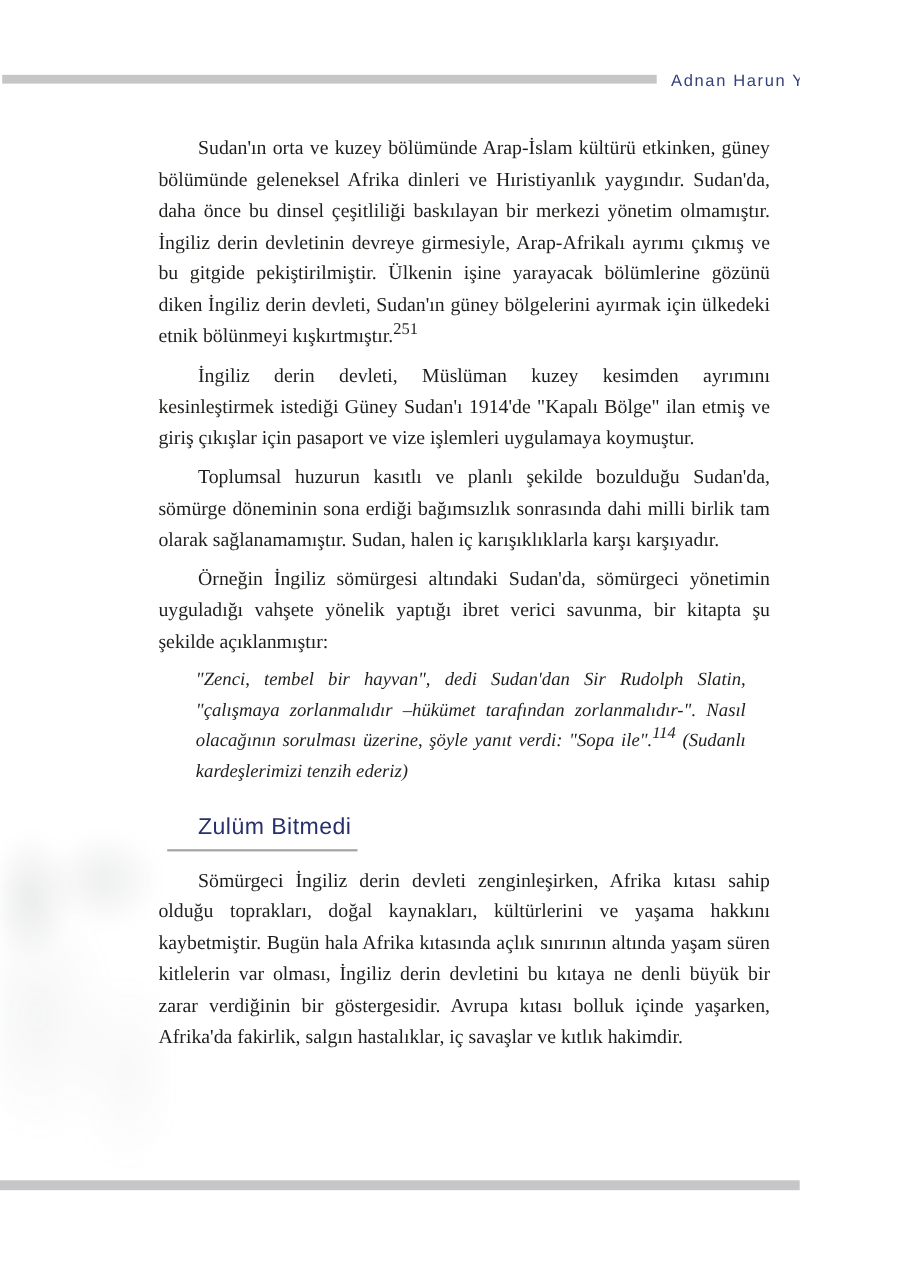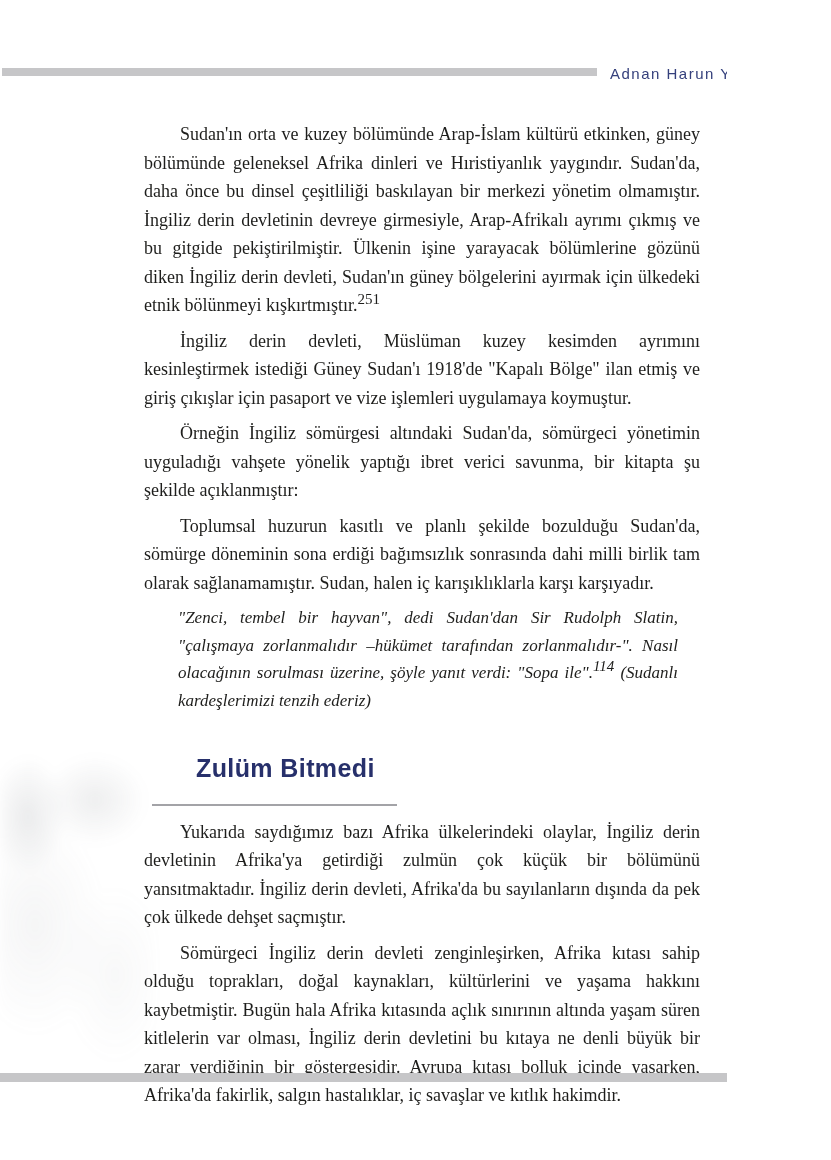--- a/index.html
+++ b/index.html
@@ -62,24 +62,24 @@
     text-align: justify;
   }
 
   .heading-wrap {
     display: inline-block;
     margin: 12px 0 12px 8px;
     padding: 0 6px 5px 28px;
     border-bottom: 2px solid #a3a3a7;
   }
   .section-heading {
-    margin: 16px;
+    margin: 0;
     font-family: "Liberation Sans", sans-serif;
-    font-weight: bold;
-    font-size: 25px;
+    font-weight: normal;
+    font-size: 21px;
     letter-spacing: 0.4px;
     color: #27306b;
     white-space: nowrap;
   }
 
   
   .frule { position: absolute; background: #c6c6c8; height: 9px; }
   .frule-long  { top: 1073px; left: 0;   width: 729px; }
   .frule-right { top: 1073px; left: 777px; width: 54px; }
   .page-number {
@@ -98,33 +98,32 @@
   <div class="hrule hrule-left"></div>
   <div class="running-head">Adnan Harun Yahya</div>
   <div class="hrule hrule-right"></div>
 
   <div class="bg-photo"></div>
 
   <main class="content">
 
     <p class="body-para"><span>Sudan'ın orta ve kuzey bölümünde Arap-İslam kültürü etkinken, güney bölümünde geleneksel Afrika dinleri ve Hıristiyanlık yaygındır. Sudan'da, daha önce bu dinsel çeşitliliği baskılayan bir merkezi yönetim olmamıştır. İngiliz derin devletinin devreye girmesiyle, Arap-Afrikalı ayrımı çıkmış ve bu gitgide pekiştirilmiştir. Ülkenin işine yarayacak bölümlerine gözünü diken İngiliz derin devleti, Sudan'ın güney bölgelerini ayırmak için ülkedeki etnik bölünmeyi kışkırtmıştır.</span><sup class="fn">251</sup></p>
 
-    <p class="body-para">İngiliz derin devleti, Müslüman kuzey kesimden ayrımını kesinleştirmek istediği Güney Sudan'ı 1918'de "Kapalı Bölge" ilan etmiş ve giriş çıkışlar için pasaport ve vize işlemleri uygulamaya koymuştur.</p>
+    <p class="body-para">İngiliz derin devleti, Müslüman kuzey kesimden ayrımını kesinleştirmek istediği Güney Sudan'ı 1914'de "Kapalı Bölge" ilan etmiş ve giriş çıkışlar için pasaport ve vize işlemleri uygulamaya koymuştur.</p>
+
+    <p class="body-para">Toplumsal huzurun kasıtlı ve planlı şekilde bozulduğu Sudan'da, sömürge döneminin sona erdiği bağımsızlık sonrasında dahi milli birlik tam olarak sağlanamamıştır. Sudan, halen iç karışıklıklarla karşı karşıyadır.</p>
 
     <p class="body-para">Örneğin İngiliz sömürgesi altındaki Sudan'da, sömürgeci yönetimin uyguladığı vahşete yönelik yaptığı ibret verici savunma, bir kitapta şu şekilde açıklanmıştır:</p>
-
-    <p class="body-para">Toplumsal huzurun kasıtlı ve planlı şekilde bozulduğu Sudan'da, sömürge döneminin sona erdiği bağımsızlık sonrasında dahi milli birlik tam olarak sağlanamamıştır. Sudan, halen iç karışıklıklarla karşı karşıyadır.</p>
 
     <blockquote class="quote"><span>"Zenci, tembel bir hayvan", dedi Sudan'dan Sir Rudolph Slatin, "çalışmaya zorlanmalıdır –hükümet tarafından zorlanmalıdır-". Nasıl olacağının sorulması üzerine, şöyle yanıt verdi: "Sopa ile".</span><sup class="fn">114</sup><span> (Sudanlı kardeşlerimizi tenzih ederiz)</span></blockquote>
 
     <div class="heading-wrap">
       <h2 class="section-heading">Zulüm Bitmedi</h2>
     </div>
 
-    <p class="body-para">Yukarıda saydığımız bazı Afrika ülkelerindeki olaylar, İngiliz derin devletinin Afrika'ya getirdiği zulmün çok küçük bir bölümünü yansıtmaktadır. İngiliz derin devleti, Afrika'da bu sayılanların dışında da pek çok ülkede dehşet saçmıştır.</p>
 
     <p class="body-para">Sömürgeci İngiliz derin devleti zenginleşirken, Afrika kıtası sahip olduğu toprakları, doğal kaynakları, kültürlerini ve yaşama hakkını kaybetmiştir. Bugün hala Afrika kıtasında açlık sınırının altında yaşam süren kitlelerin var olması, İngiliz derin devletini bu kıtaya ne denli büyük bir zarar verdiğinin bir göstergesidir. Avrupa kıtası bolluk içinde yaşarken, Afrika'da fakirlik, salgın hastalıklar, iç savaşlar ve kıtlık hakimdir.</p>
 
   </main>
 
   <div class="frule frule-long"></div>
   <div class="page-number">213</div>
   <div class="frule frule-right"></div>
 
 </div>

